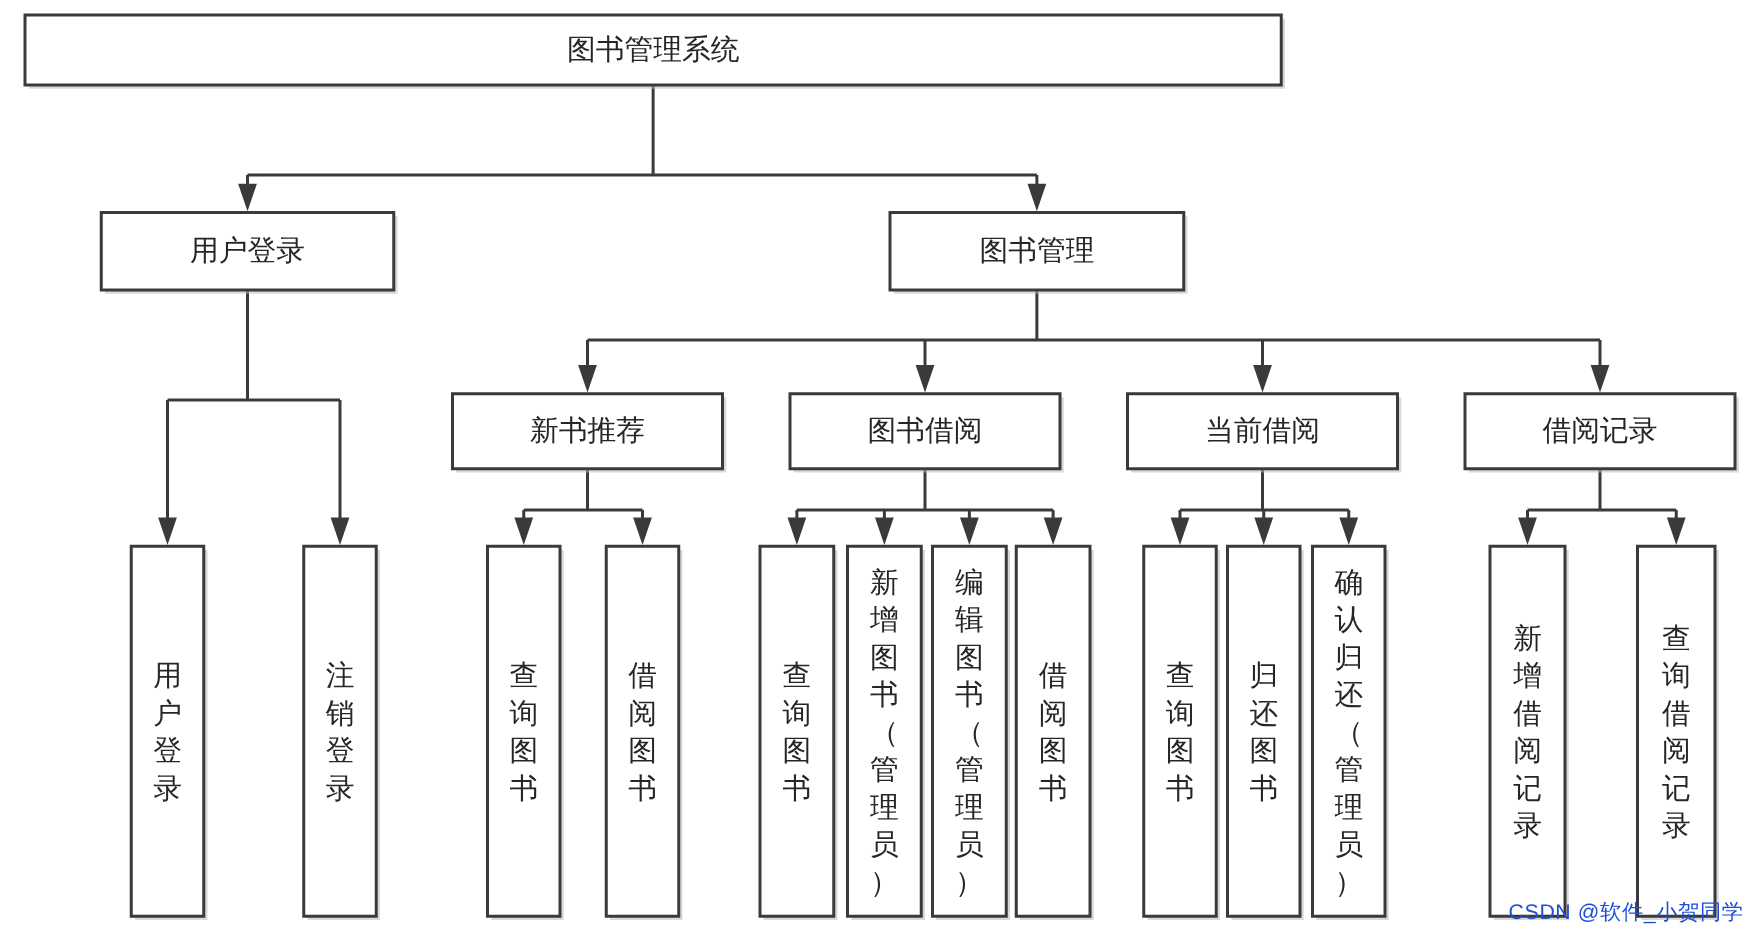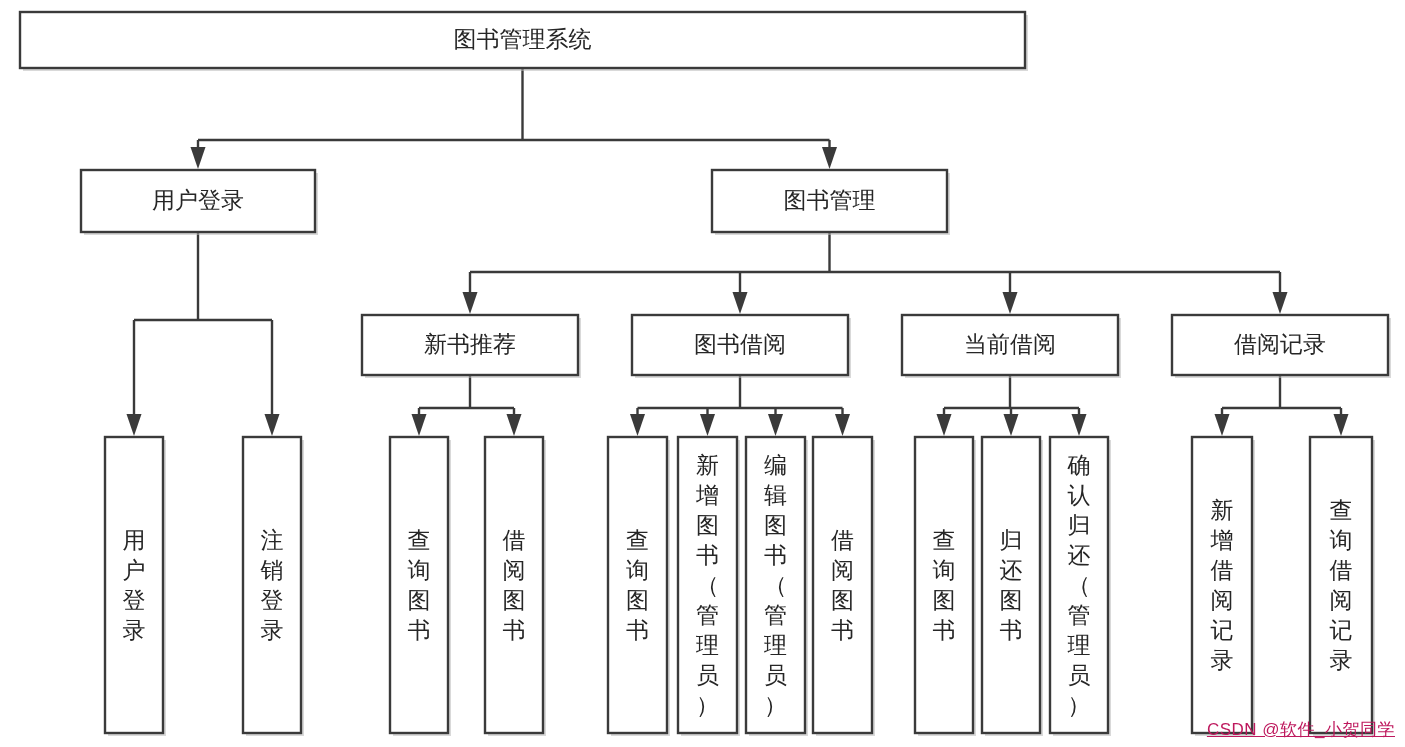--- a/index.html
+++ b/index.html
@@ -57,25 +57,24 @@
     font-family: "Liberation Sans", "DejaVu Sans", sans-serif;
     font-size: 23px;
     text-anchor: middle;
   }
   .watermark {
     position: absolute;
     right: 10px;
     bottom: 6px;
     font-family: "Liberation Sans", "DejaVu Sans", sans-serif;
     font-size: 17px;
-    color: #be185d;
+    color: #1d4ed8;
     white-space: nowrap;
     letter-spacing: 0.5px;
     pointer-events: none;
-    text-decoration: underline;
   }
 </style>
 </head>
 <body>
 
 <div id="diagram-root">
   <svg id="tree-svg" viewBox="0 0 1405 747">
     <g id="edges-layer">
         <g>
           <path class="connector" d="M 522.5 68 L 522.5 140"></path>

